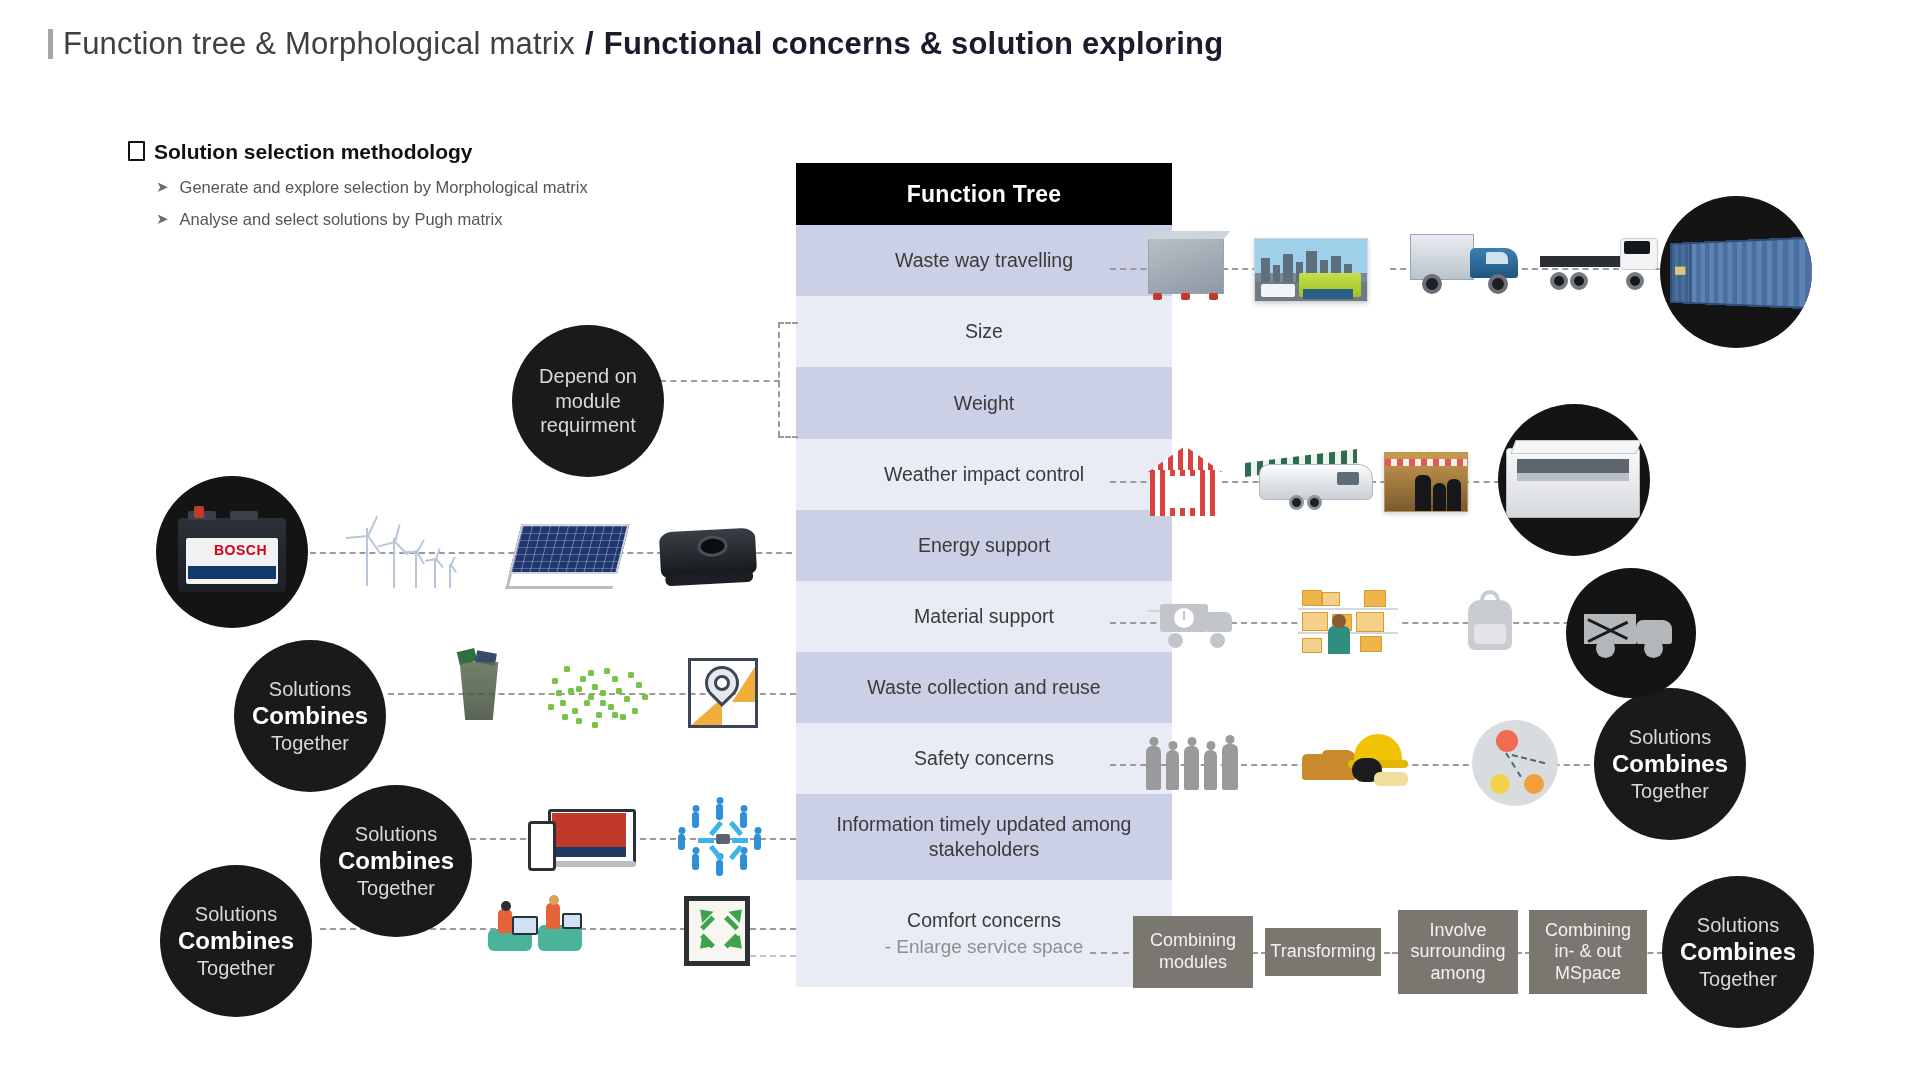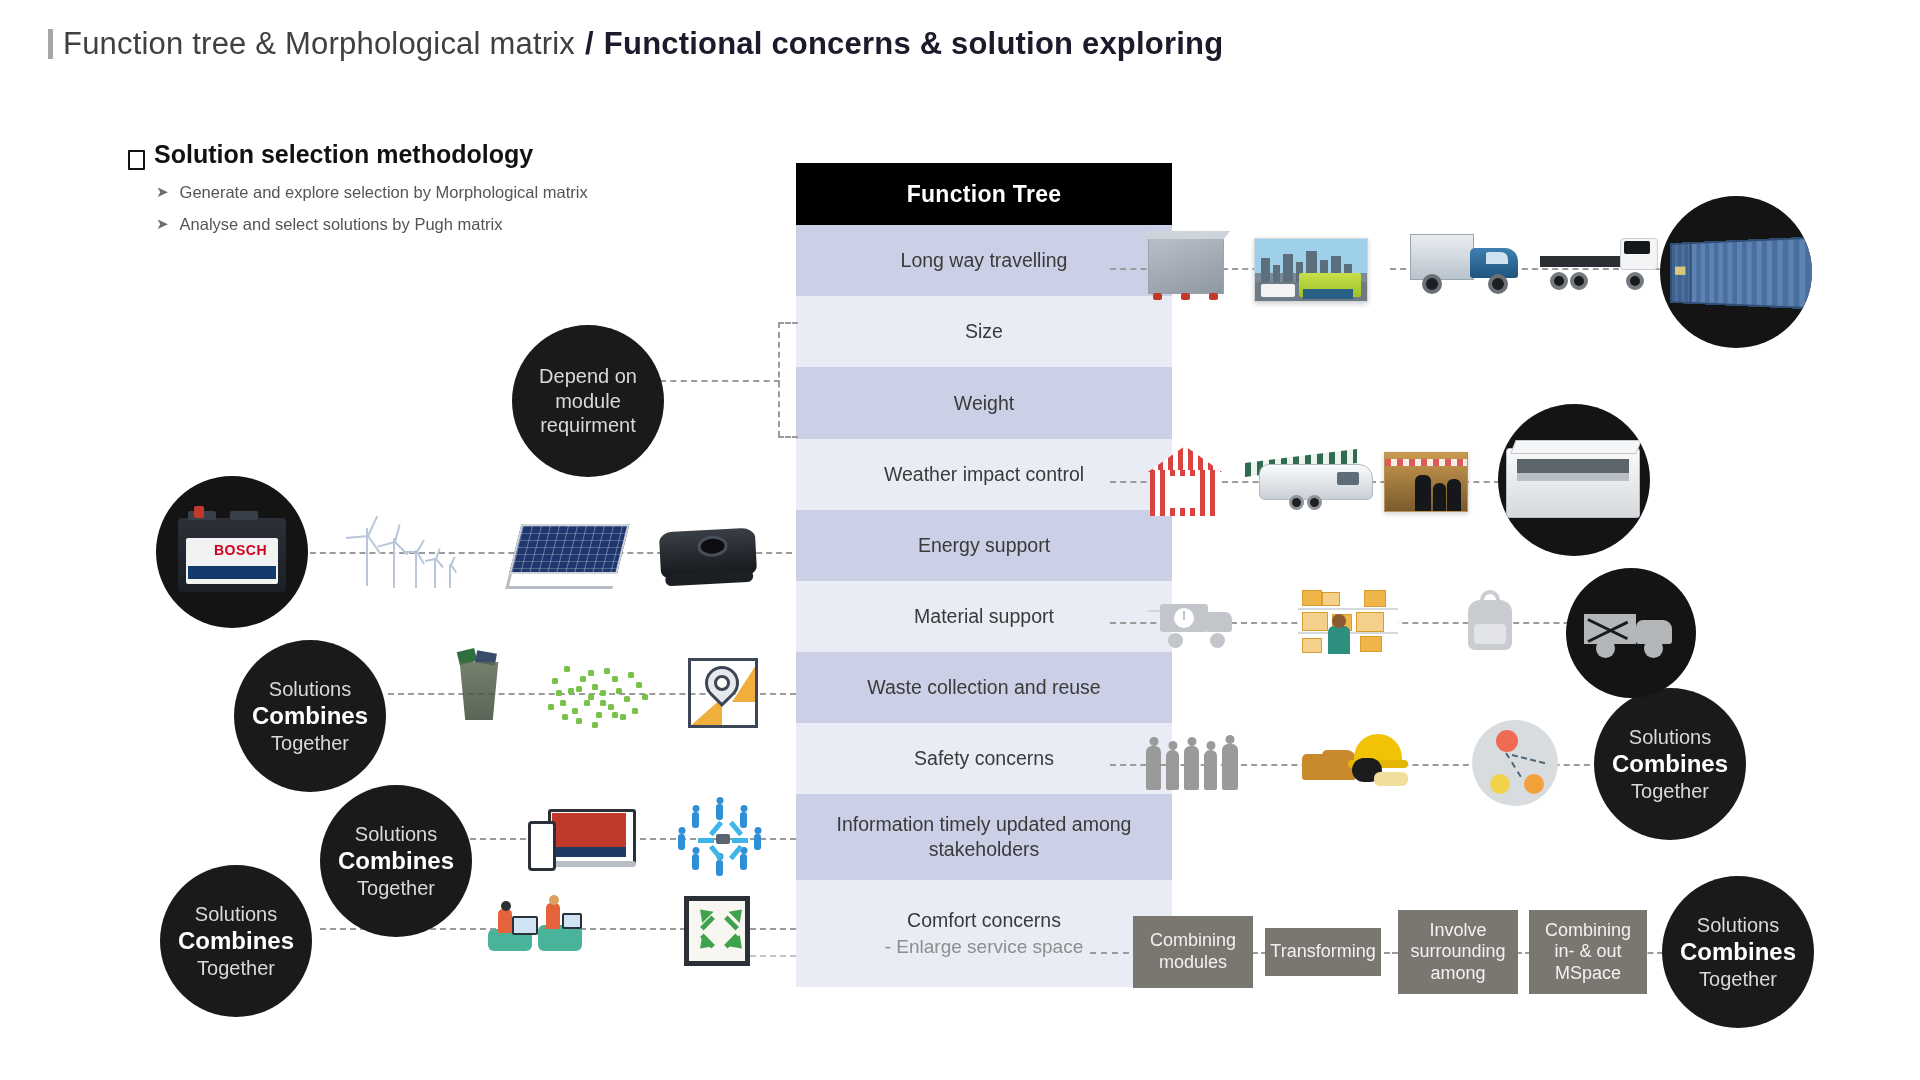--- a/index.html
+++ b/index.html
@@ -11,21 +11,21 @@
   .slide{position:absolute;inset:0;}
 
   
   .header{position:absolute;left:48px;top:26px;display:flex;align-items:center;gap:10px;}
   .header .tick{width:5px;height:30px;background:#a6a6a6;display:block;}
   .header .h-light{font-size:31px;color:#404040;font-weight:400;letter-spacing:.2px;}
   .header .h-bold{font-size:31px;color:#1b1b2b;font-weight:700;letter-spacing:.2px;}
 
   
   .method{position:absolute;left:128px;top:140px;}
-  .method-title{display:flex;align-items:flex-end;gap:9px;font-size:25px;font-weight:700;color:#111;}
+  .method-title{display:flex;align-items:flex-start;gap:9px;font-size:21px;font-weight:700;color:#111;}
   .method-title .sq{
     display:inline-block;width:13px;height:16px;border:2.4px solid #111;border-radius:1px;
     position:relative;top:1px;
   }
   .method-list{margin-top:14px;margin-left:28px;}
   .method-item{display:flex;align-items:flex-start;gap:11px;font-size:16.5px;color:#555;margin-bottom:13px;}
   .method-item .arw{color:#6b6b6b;font-size:15px;line-height:1.25;}
 
   
   .ftree{position:absolute;left:796px;top:163px;width:376px;}
@@ -283,21 +283,21 @@
         <span class="arw">➤</span>
         <span>Analyse and select solutions by Pugh matrix</span>
       </div>
     </div>
   </div>
 
   <div class="ftree">
     <div class="ftree-head">Function Tree</div>
 
     <div class="ftree-row dark" style="height:71px">
-        <span>Long way travelling</span>
+        <span>Waste way travelling</span>
       </div>
     <div class="ftree-row light" style="height:71px">
         <span>Size</span>
       </div>
     <div class="ftree-row dark" style="height:72px">
         <span>Weight</span>
       </div>
     <div class="ftree-row light" style="height:71px">
         <span>Weather impact control</span>
       </div>

